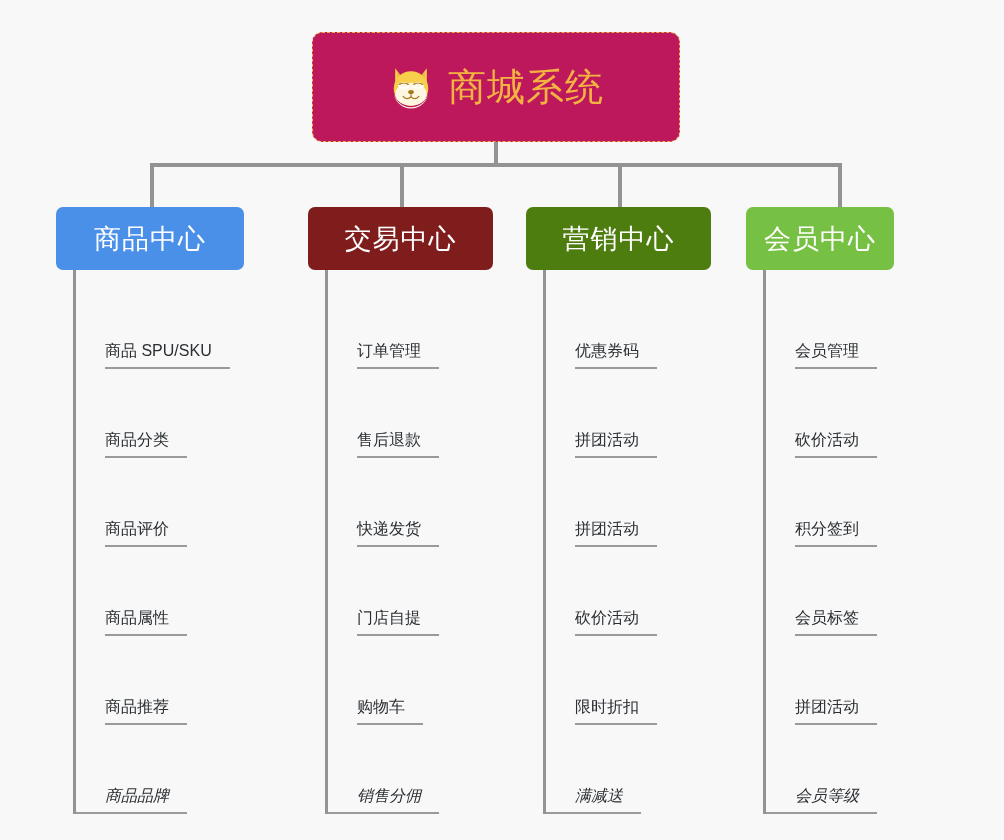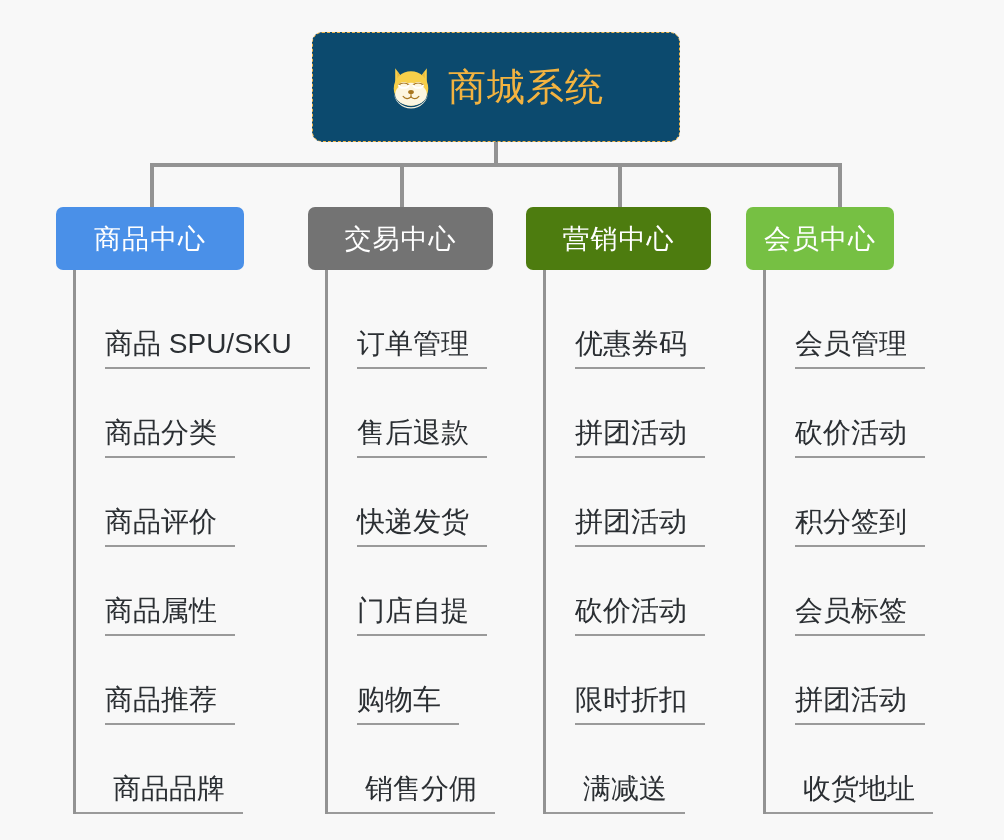--- a/index.html
+++ b/index.html
@@ -88,40 +88,41 @@
   }
   .leaf-item {
     position: relative;
     height: 89px;
     box-sizing: border-box;
     display: flex;
     align-items: flex-end;
     padding-left: 29px;
   }
   .leaf-label {
-    font-size: 28px;
+    font-size: 16px;
     color: #2b2f33;
     white-space: nowrap;
     padding: 0 18px 7px 0;
     border-bottom: 2px solid #9a9a9a;
     line-height: 1.15;
     margin-top: 40px;
   }
   
   .leaf-item.last .leaf-label {
     margin-left: -29px;
-    padding-left: 37px;
+    padding-left: 29px;
+    font-style: italic;
   }
 </style>
 </head>
 <body style="background: rgb(248, 248, 248);">
 
 <div id="mindmap">
 
-  <div class="root-node" style="border-color: rgb(240, 181, 74); background: #0c4a6e; text-align: center;">
+  <div class="root-node" style="border-color: rgb(240, 181, 74); background: #be185d; text-align: center;">
     <svg class="root-emoji" viewBox="0 0 64 64" aria-hidden="true">
       <path d="M10 6 L10 30 L22 22 Z" fill="#f7cf4a"></path>
       <path d="M54 6 L54 30 L42 22 Z" fill="#f7cf4a"></path>
       <path d="M13 10 L13 27 L21 22 Z" fill="#e8b93c"></path>
       <path d="M51 10 L51 27 L43 22 Z" fill="#e8b93c"></path>
       <circle cx="32" cy="34" r="24" fill="#f7cf4a"></circle>
       <path d="M8 38 a24 24 0 0 0 48 0 a24 22 0 0 1 -48 0 Z" fill="#fdf6e0"></path>
       <ellipse cx="32" cy="42" rx="22" ry="16" fill="#fdf6e0"></ellipse>
       <ellipse cx="22" cy="30" rx="8" ry="4.6" fill="#ffffff"></ellipse>
       <ellipse cx="42" cy="30" rx="8" ry="4.6" fill="#ffffff"></ellipse>
@@ -164,21 +165,21 @@
       <div class="leaf-item">
           <span class="leaf-label">商品推荐</span>
         </div>
       <div class="leaf-item last">
           <span class="leaf-label">商品品牌</span>
         </div>
     </div>
   </div>
 
   <div class="column" style="left:308px; width:220px;">
-    <div class="cat-box" style="width: 185px; background: #737373;">
+    <div class="cat-box" style="width: 185px; background: #7f1d1d;">
       <span>交易中心</span>
     </div>
     <div class="leaf-list">
       <div class="leaf-item">
           <span class="leaf-label">订单管理</span>
         </div>
       <div class="leaf-item">
           <span class="leaf-label">售后退款</span>
         </div>
       <div class="leaf-item">
@@ -236,18 +237,18 @@
       <div class="leaf-item">
           <span class="leaf-label">积分签到</span>
         </div>
       <div class="leaf-item">
           <span class="leaf-label">会员标签</span>
         </div>
       <div class="leaf-item">
           <span class="leaf-label">拼团活动</span>
         </div>
       <div class="leaf-item last">
-          <span class="leaf-label">收货地址</span>
+          <span class="leaf-label">会员等级</span>
         </div>
     </div>
   </div>
 
 </div>
 
 </body></html>

